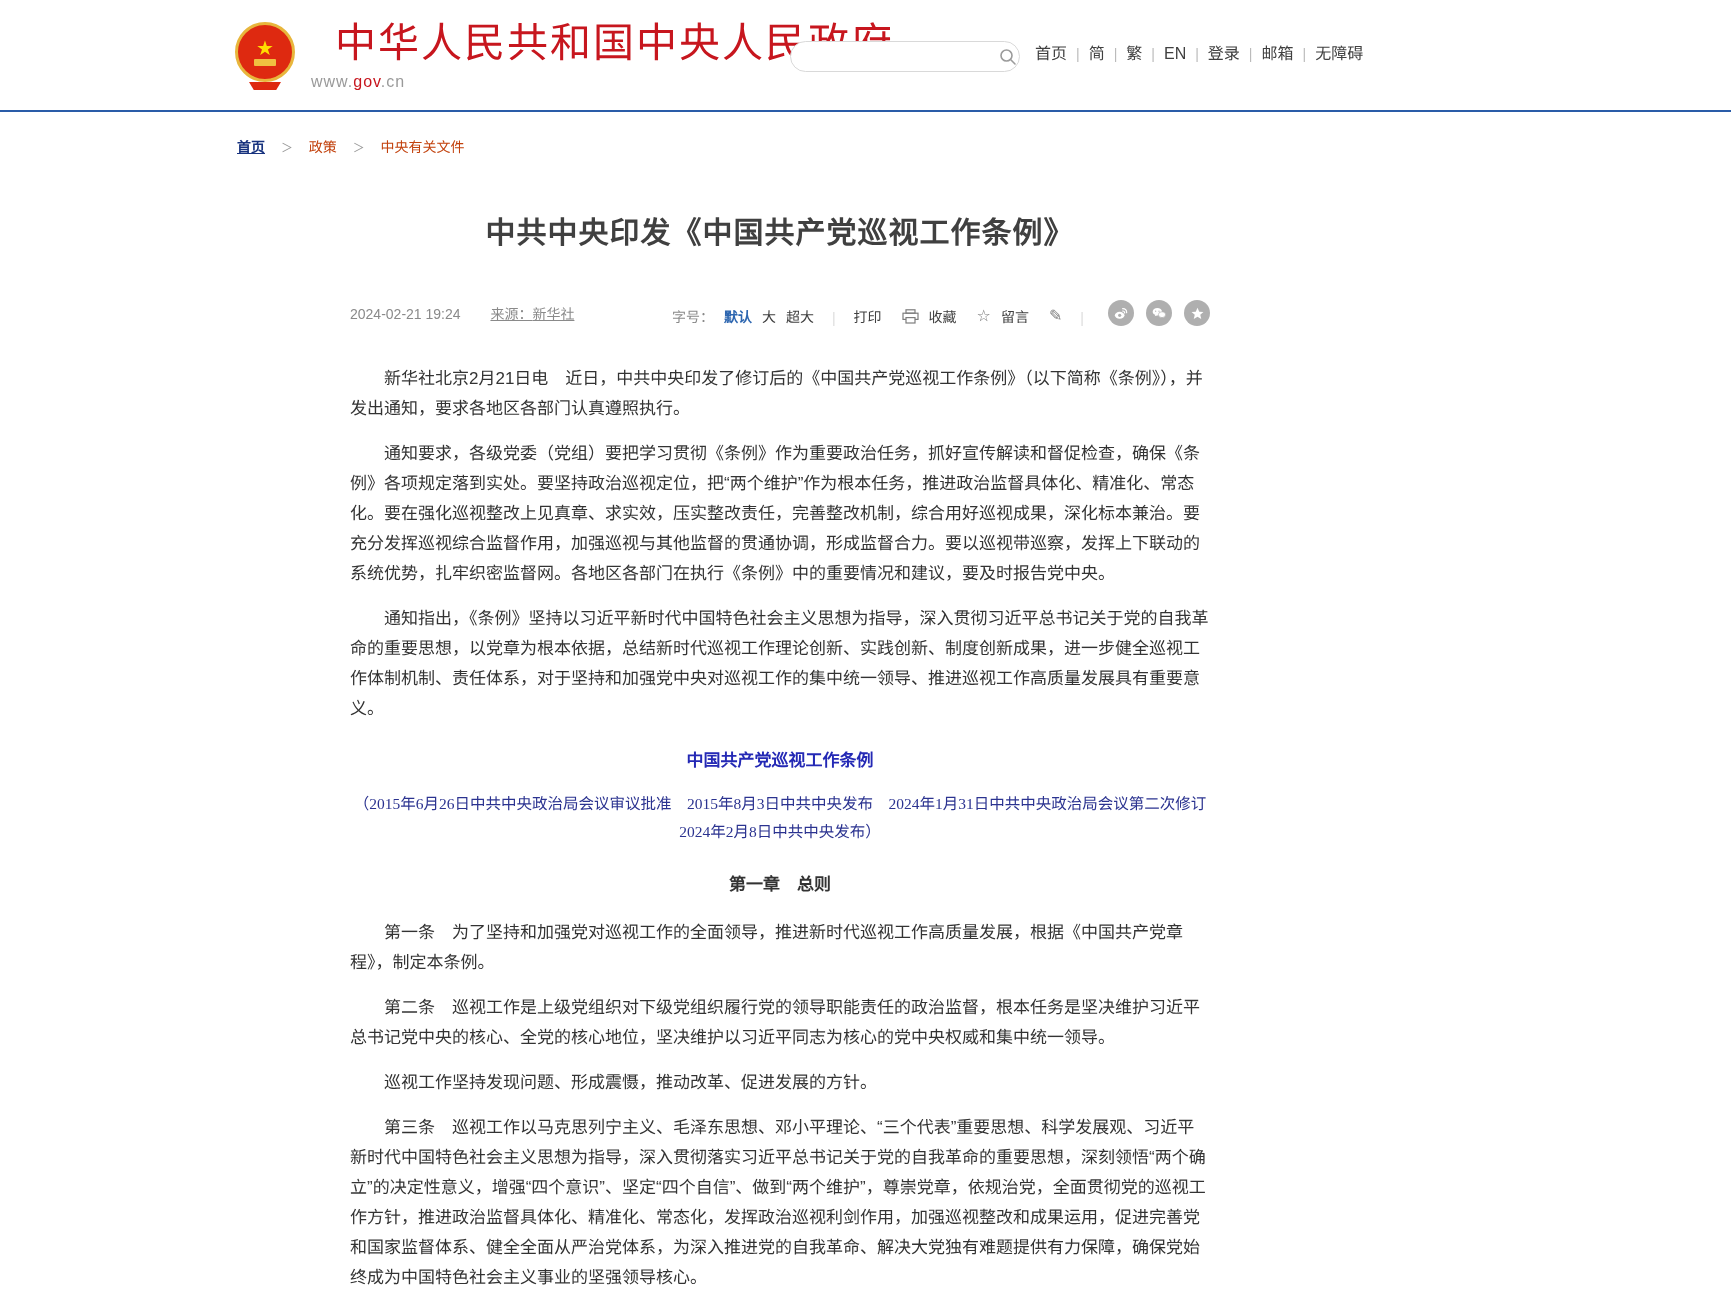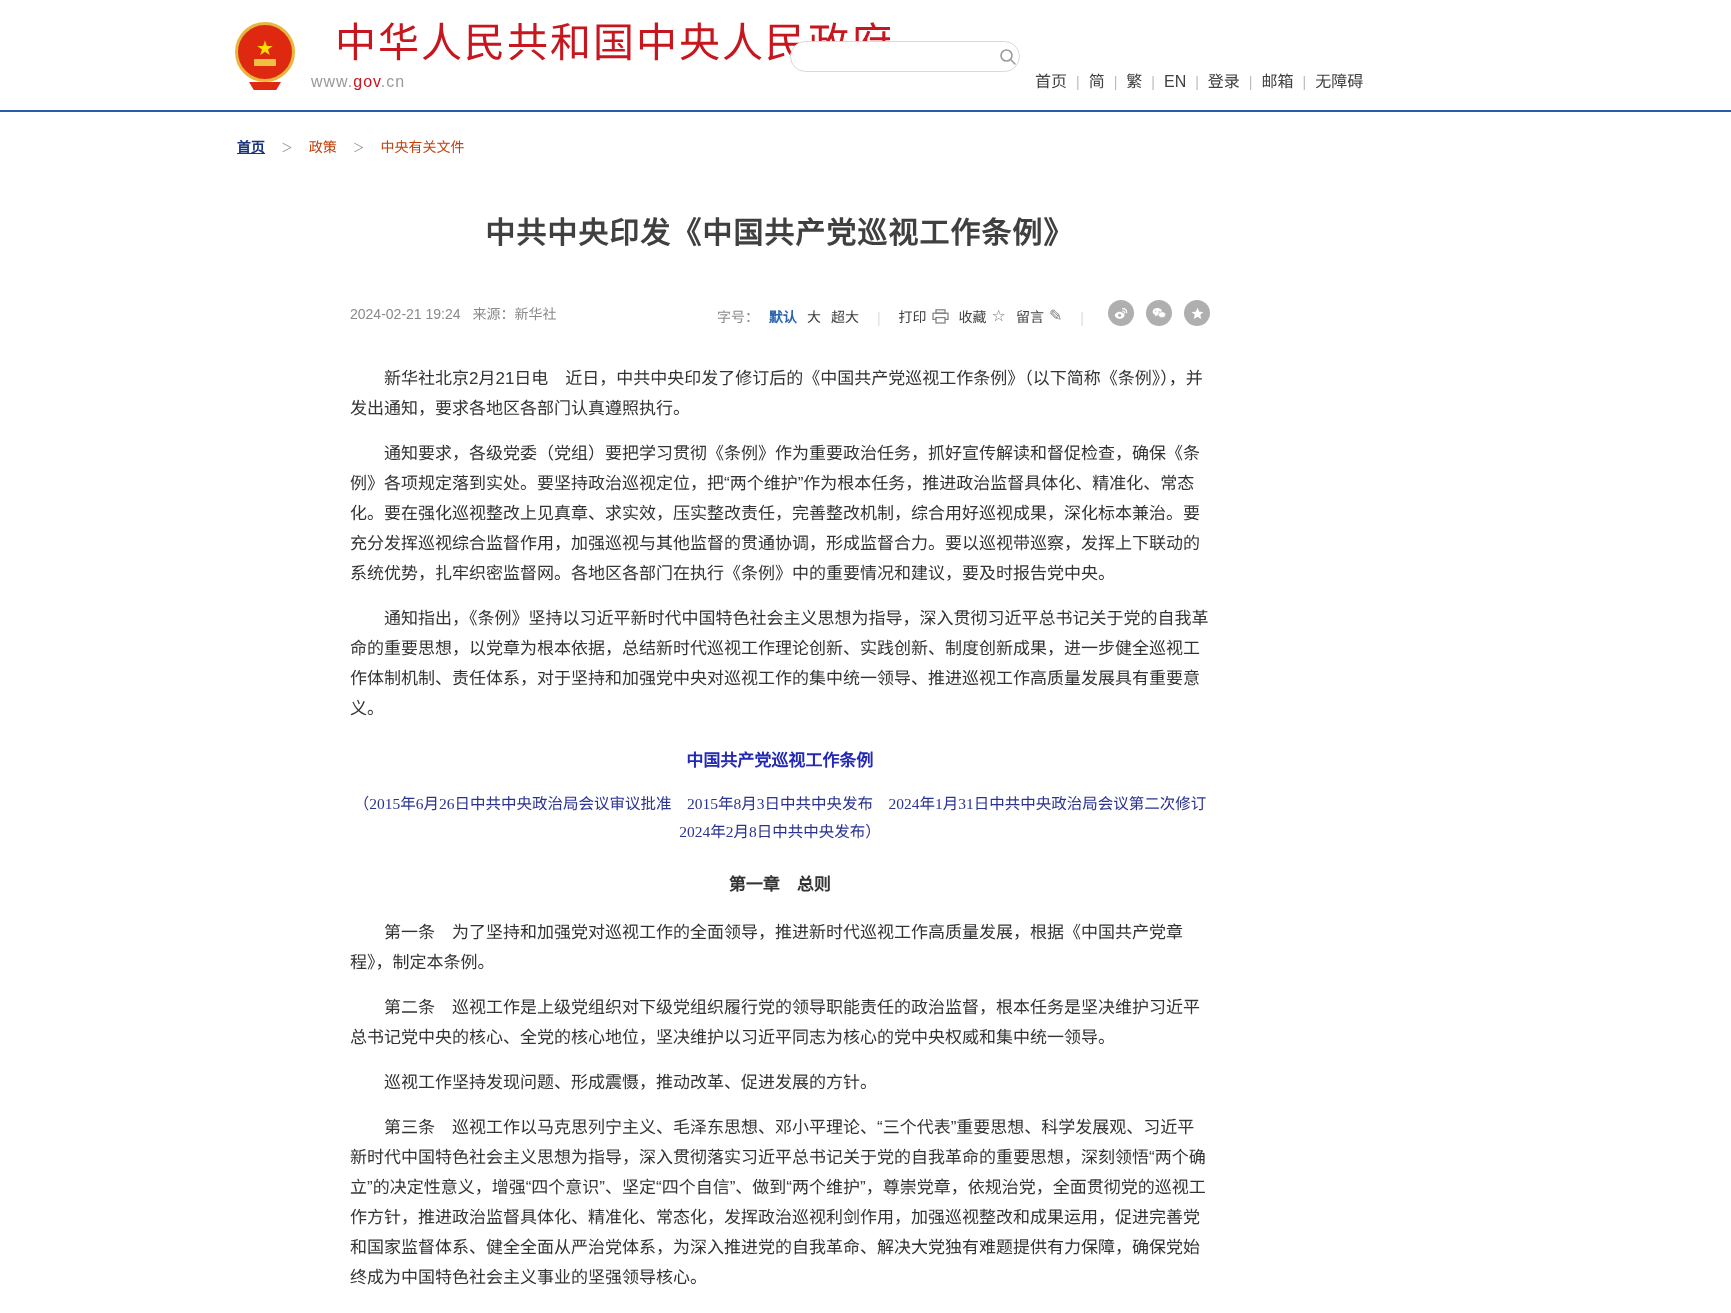--- a/index.html
+++ b/index.html
@@ -25,40 +25,40 @@
   .emblem .gate{width:22px;height:7px;background:#F0C040;border-radius:1px;margin-top:2px;}
   .emblem .ribbon{position:absolute;left:14px;bottom:-2px;width:32px;height:8px;background:#DE2910;
     clip-path:polygon(0 0,100% 0,85% 100%,15% 100%);}
   .site-title{font-size:41px;font-weight:400;color:var(--brand-red);letter-spacing:2px;line-height:1.2;margin-left:24px;}
   .site-url{font-size:16px;color:#9a9a9a;margin-top:4px;letter-spacing:1px;}
   .site-url .gov{color:var(--brand-red);}
   .search-box{position:absolute;left:555px;top:41px;width:230px;height:31px;border:1px solid #d9d9d9;
     border-radius:16px;background:#fff;display:flex;align-items:center;}
   .search-box input{flex:1;border:none;outline:none;background:transparent;padding:0 8px 0 16px;font-size:14px;}
   .search-icon{width:30px;display:flex;align-items:center;justify-content:center;cursor:pointer;}
-  .top-nav{position:absolute;left:800px;top:68px;white-space:nowrap;font-size:16px;color:#404040;}
+  .top-nav{position:absolute;left:800px;top:40px;white-space:nowrap;font-size:16px;color:#404040;}
   .top-nav a{color:#404040;text-decoration:none;cursor:pointer;}
   .top-nav .sep{color:#bbb;padding:0 9px;font-size:14px;}
   
   .breadcrumb{margin:24px 0 0 237px;font-size:14px;color:#333;}
   .breadcrumb .home{color:#17327E;font-weight:bold;text-decoration:underline;cursor:pointer;}
   .breadcrumb .sep{color:#999;padding:0 12px;font-size:12px;}
   .breadcrumb a{color:#c2410c;text-decoration:none;cursor:pointer;}
   
   .article{width:860px;margin:52px 0 0 350px;}
   .article-title{text-align:center;font-size:30px;font-weight:600;color:#404040;letter-spacing:1px;}
   .meta-row{display:flex;justify-content:space-between;align-items:center;margin-top:48px;font-size:14px;}
   .meta-left{color:#8a8a8a;}
-  .meta-left .src{margin-left:8px;}
+  .meta-left .src{margin-left:26px;text-decoration:underline;}
   .toolbar{display:flex;align-items:flex-end;gap:10px;color:#404040;}
   .toolbar .lbl{color:#8a8a8a;}
   .toolbar .size-default{color:var(--accent-blue);font-weight:bold;cursor:pointer;}
   .toolbar .size-opt{cursor:pointer;}
   .toolbar .bar{color:#dcdcdc;padding:0 8px;}
-  .tool-item{display:flex;align-items:center;gap:5px;cursor:pointer;}
+  .tool-item{display:flex;align-items:center;gap:20px;cursor:pointer;}
   .tool-glyph{color:#7d7d7d;font-size:16px;line-height:1;}
   .share-icons{display:flex;align-items:center;gap:12px;margin-left:6px;}
   .share-circle{width:26px;height:26px;border-radius:50%;background:#AFAFAF;display:flex;
     align-items:center;justify-content:center;cursor:pointer;}
   
   .article-body{margin-top:38px;font-size:17px;color:#333;}
   .para{line-height:30px;margin:15px 0;text-indent:2em;}
   .para.doc-title{text-align:center;text-indent:0;color:var(--doc-blue);font-weight:bold;margin:22px 0 14px;}
   .para.doc-note{text-align:center;text-indent:0;color:var(--note-navy);
     font-family:"Liberation Serif","DejaVu Serif",serif;font-size:15.5px;line-height:28px;margin:10px 0 18px;}

